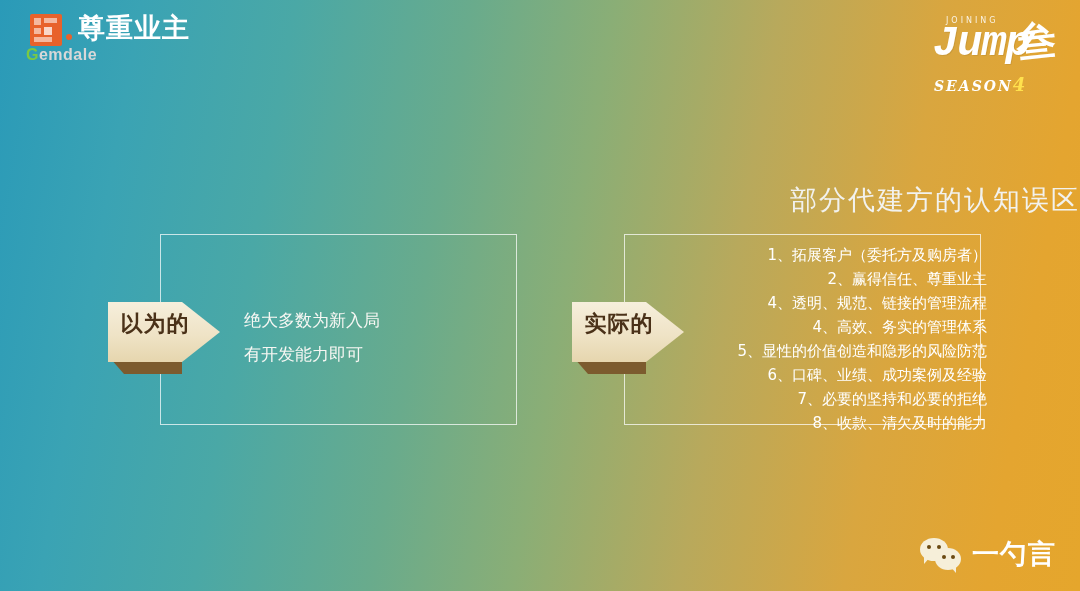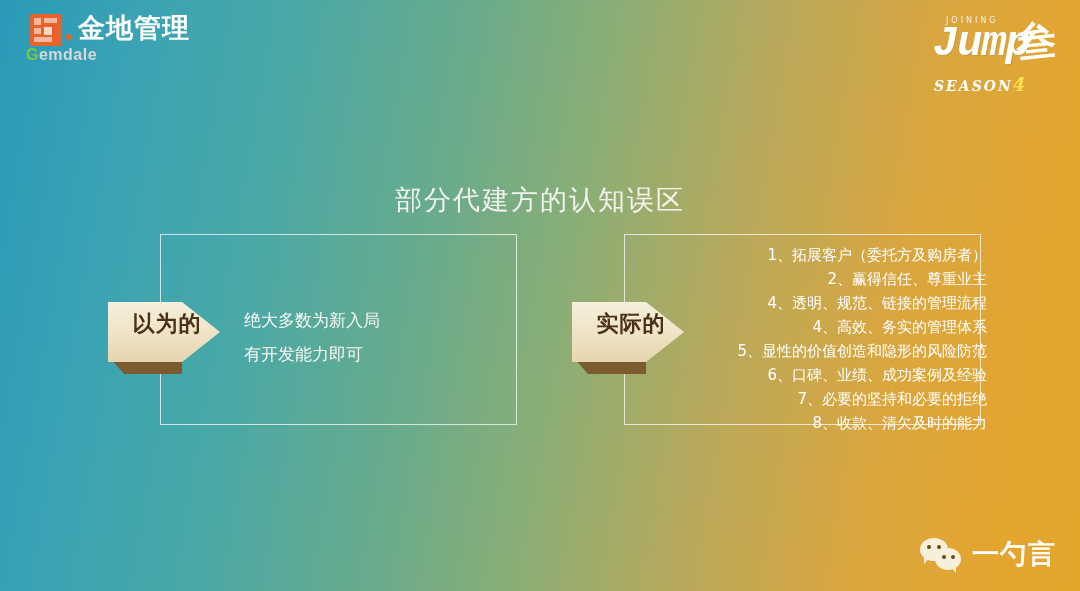--- a/index.html
+++ b/index.html
@@ -70,21 +70,21 @@
   }
   .jump-season{
     position:absolute;left:26px;top:66px;
     font-size:14px;font-style:italic;font-weight:bold;color:#ffffff;
     letter-spacing:2px;font-family:"DejaVu Serif",serif;
   }
   .jump-num{color:#ffe14d;font-size:18px;}
 
   
   #title{
-    position:absolute;left:0;top:182px;width:1080px;text-align:center;
+    position:absolute;left:0;top:182px;width:1080px;text-align:right;
     font-size:27px;color:#f2f2ee;letter-spacing:2px;
     font-family:"DejaVu Sans","Liberation Sans",sans-serif;
   }
 
   
   .panel{
     position:absolute;border:1px solid rgba(255,255,255,.72);
     box-sizing:border-box;
   }
   #left-panel{left:160px;top:234px;width:357px;height:191px;}
@@ -99,21 +99,21 @@
     background:#7c5b2e;
     clip-path:polygon(0 0,100% 0,100% 100%,14px 100%);
   }
   .banner .body{
     position:absolute;left:0;top:0;width:112px;height:60px;
     background:linear-gradient(180deg,#f6efdc 0%,#efe3c6 55%,#e6d6ae 100%);
     clip-path:polygon(0 0, 74px 0, 112px 30px, 74px 60px, 0 60px);
     box-shadow:0 1px 3px rgba(0,0,0,.18);
   }
   .banner .lbl{
-    position:absolute;left:16px;top:0;width:86px;height:44px;
+    position:absolute;left:4px;top:0;width:86px;height:44px;
     display:flex;align-items:center;justify-content:center;
     font-size:22px;font-weight:bold;color:#4a3118;
     letter-spacing:1px;
     font-family:"DejaVu Sans","Liberation Sans",sans-serif;
   }
 
   
   #left-text{
     position:absolute;left:244px;top:305px;width:265px;
     font-size:17px;color:#f7f7f3;line-height:34px;
@@ -158,21 +158,21 @@
 
   <div id="gemdale">
     <div class="gem-mark">
       <span class="win w1"></span>
         <span class="win w2"></span>
       <span class="win w3"></span>
         <span class="win w4"></span>
       <span class="win w5"></span>
     </div>
     <div class="gem-dot"></div>
-    <div class="gem-cn">金地管理</div>
+    <div class="gem-cn">尊重业主</div>
     <div class="gem-en"><span class="g">G</span><span>emdale</span></div>
   </div>
 
   <div id="jump">
     <div class="jump-small">JOINING</div>
     <div class="jump-main">Jump</div>
     <div class="jump-cn">叁</div>
     <div class="jump-season"><span>SEASON</span><span class="jump-num">4</span></div>
   </div>
 

